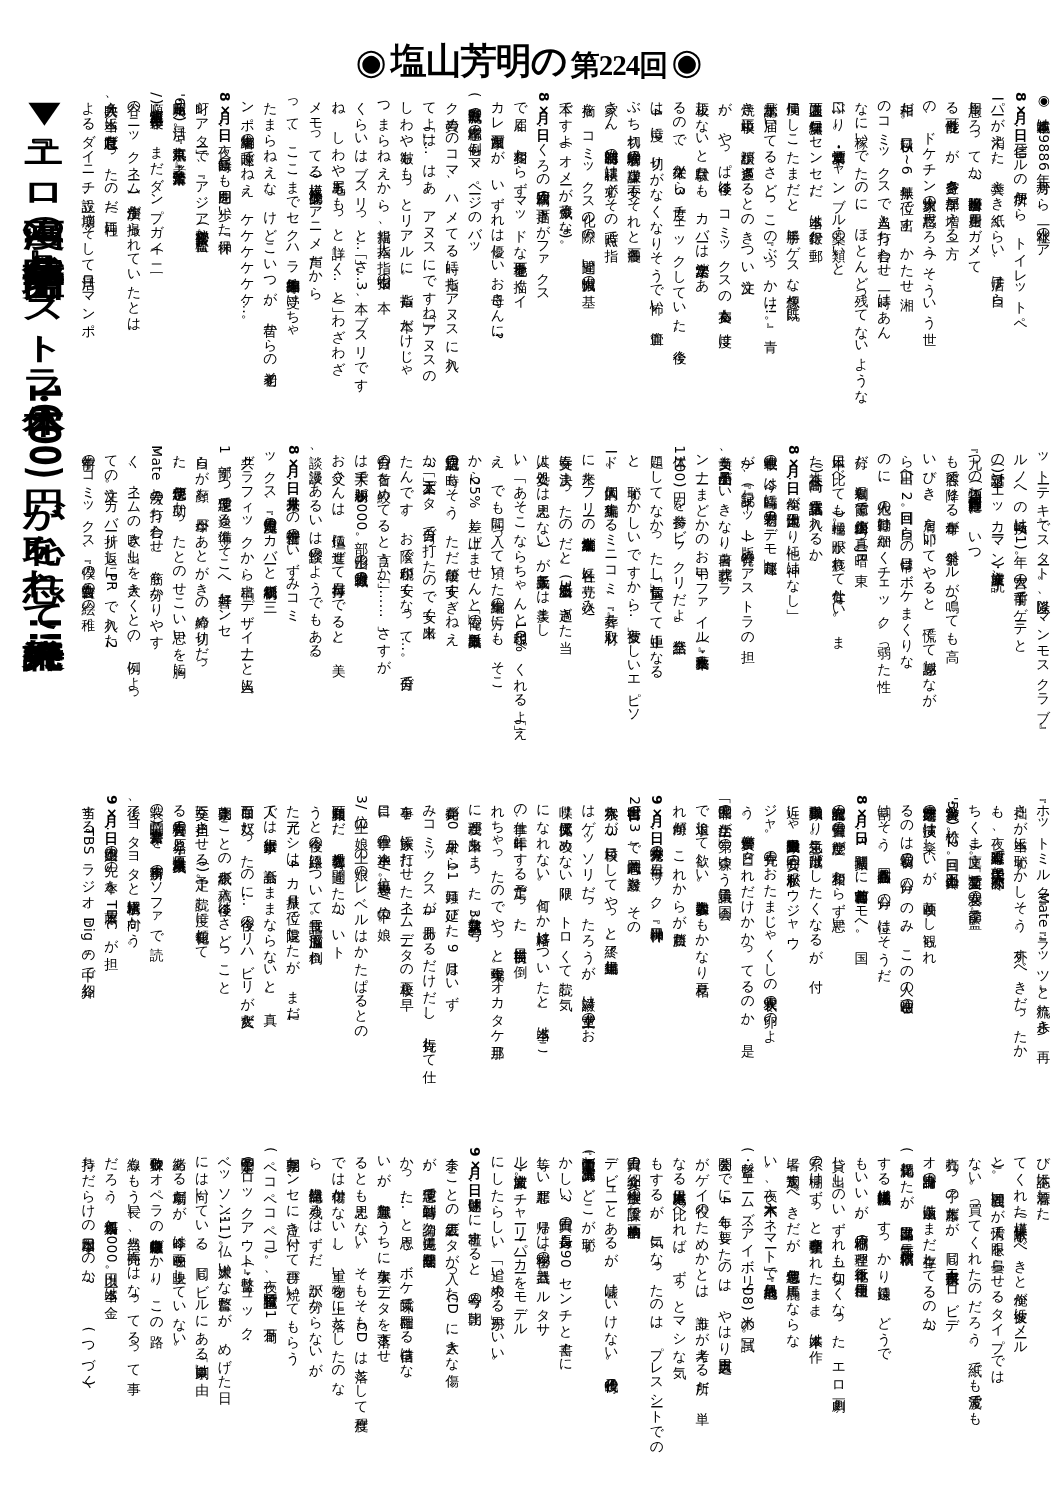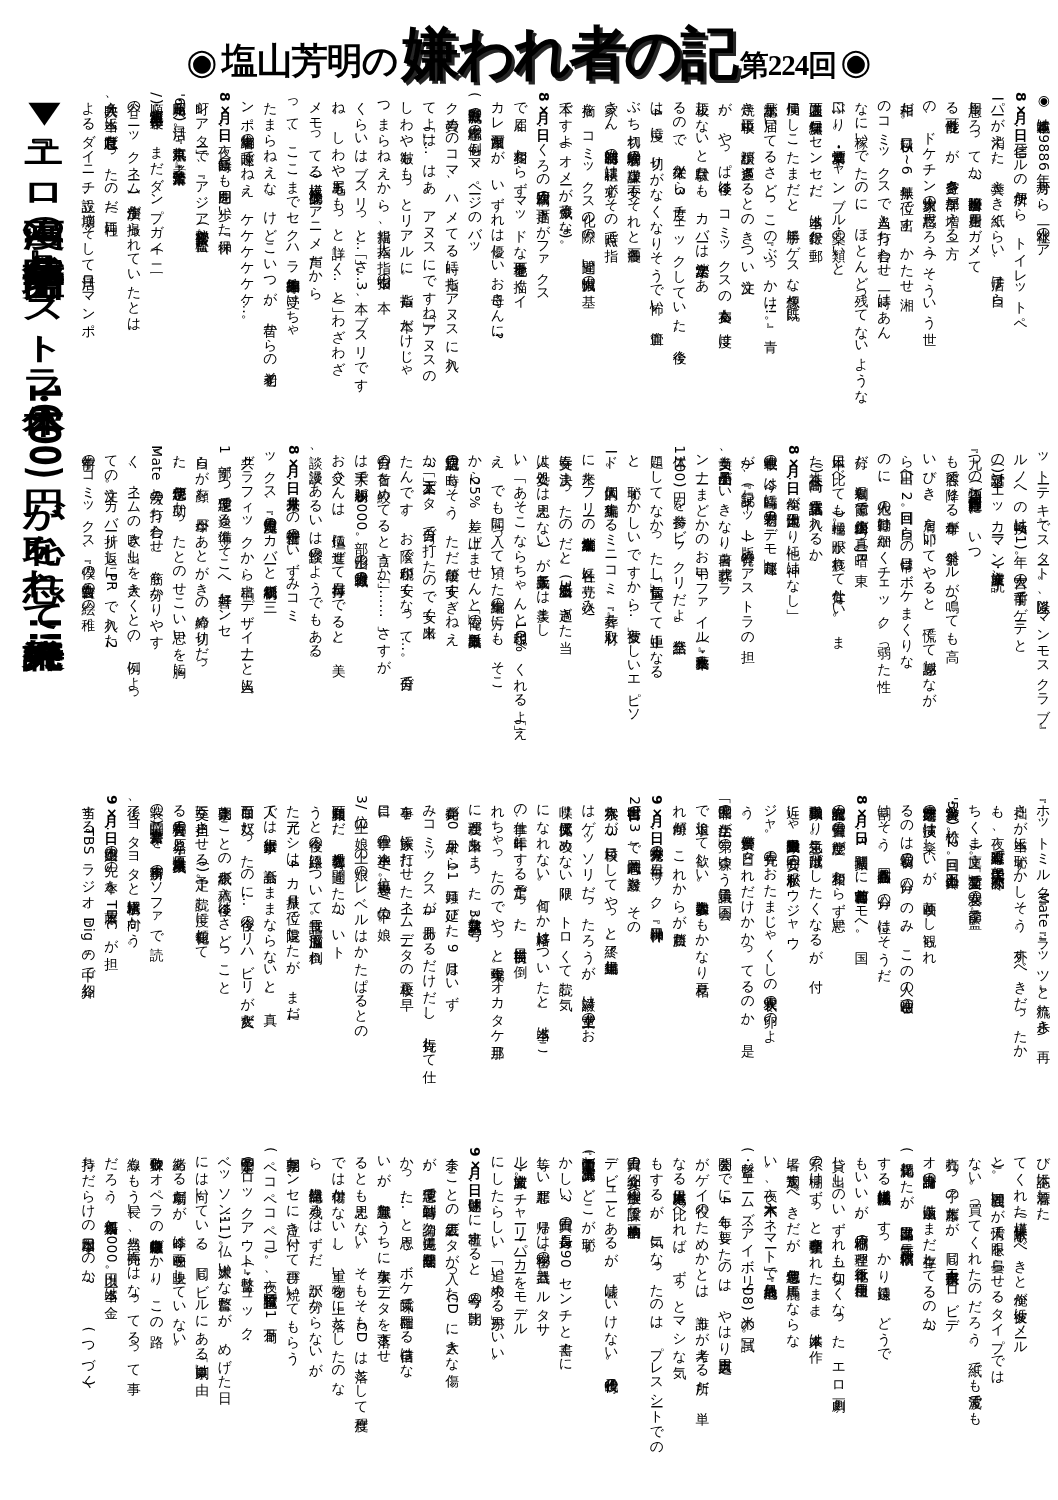--- a/index.html
+++ b/index.html
@@ -54,21 +54,20 @@
   .col b{font-weight:900;}
 </style>
 </head>
 <body>
 
 <div class="page">
 
   <div class="title-bar">
     <span class="tmark">◉</span>
     <span class="tauthor">塩山芳明の</span>
-    <span class="tmain">嫌われ者の記</span>
     <span class="tissue">第224回</span>
     <span class="tmark">◉</span>
   </div>
 
   <div class="headline">▼『エロ漫画の黄金時代』(塩山芳明・アストラ・本体1600円)が恥を忘れて大好評発売中!!</div>
 
   <div class="text-area">
     <div class="band band-1">
         <div class="col">◉本連載は1988年6月号から、一水社の『ア</div>
         <div class="col"><b>8月×日</b>…三信ビルの便所から、トイレットペ</div>

